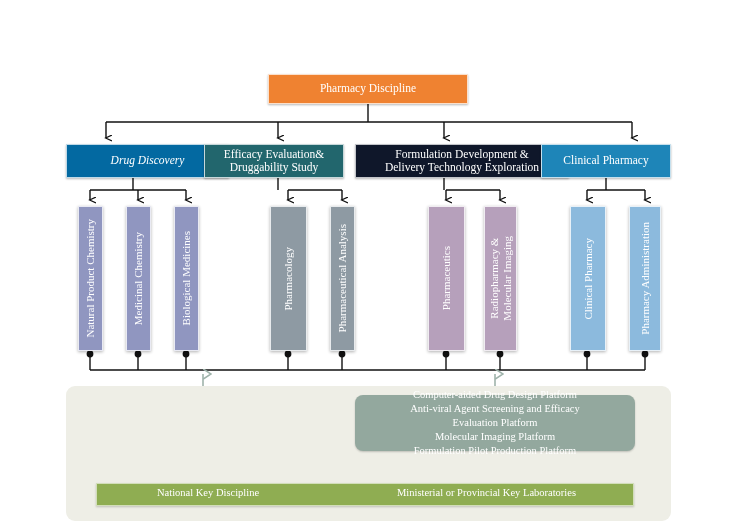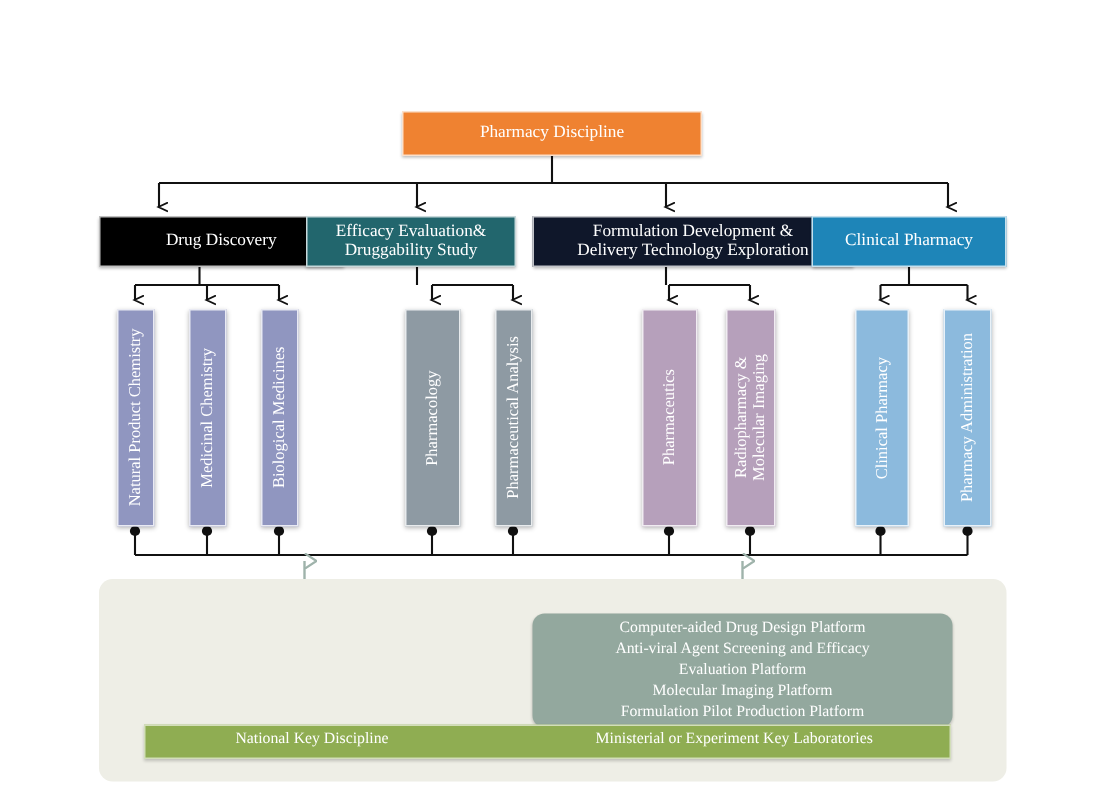--- a/index.html
+++ b/index.html
@@ -43,21 +43,21 @@
     font-size: 11.5px;
   }
 
   
   .l2 {
     top: 108px;
     height: 34px;
     font-size: 11.5px;
     padding: 0 4px;
   }
-  .l2-1 { left: 66px;  width: 163px; background: #000000; }
+  .l2-1 { left: 66px;  width: 163px; background: #0369a1; font-style: italic; }
   .l2-2 { left: 204px; width: 140px; background: #22666d; }
   .l2-3 { left: 355px; width: 214px; background: #0f172a; }
   .l2-4 { left: 541px; width: 130px; background: #1e85b8; }
 
   
   .vbox {
     position: absolute;
     top: 170px;
     height: 145px;
     box-sizing: border-box;
@@ -109,21 +109,21 @@
     line-height: 1.32;
     text-align: center;
     display: flex;
     align-items: center;
     justify-content: center;
     padding: 4px 6px;
     box-shadow: 0 1px 2px rgba(0,0,0,0.2);
     white-space: pre-line;
   }
   .plat-left  { left: 102px; top: 361px; width: 200px; height: 68px; }
-  .plat-right { left: 355px; top: 373px; width: 280px; height: 76px; }
+  .plat-right { left: 355px; top: 359px; width: 280px; height: 56px; }
 
   .greenbar {
     position: absolute;
     left: 96px;
     top: 447px;
     width: 536px;
     height: 21px;
     background: #8fad52;
     border: 1px solid rgba(255,255,255,0.6);
     box-shadow: 0 1px 2px rgba(0,0,0,0.2);
@@ -278,16 +278,16 @@
   <div class="panel"></div>
 
   <div class="plat plat-right">Computer-aided Drug Design Platform
 Anti-viral Agent Screening and Efficacy
 Evaluation Platform
 Molecular Imaging Platform
 Formulation Pilot Production Platform</div>
 
   <div class="greenbar">
     <span class="gb-left">National Key Discipline</span>
-    <span class="gb-right">Ministerial or Experiment Key Laboratories</span>
+    <span class="gb-right">Ministerial or Provincial Key Laboratories</span>
   </div>
 
 </div>
 
 </body></html>

